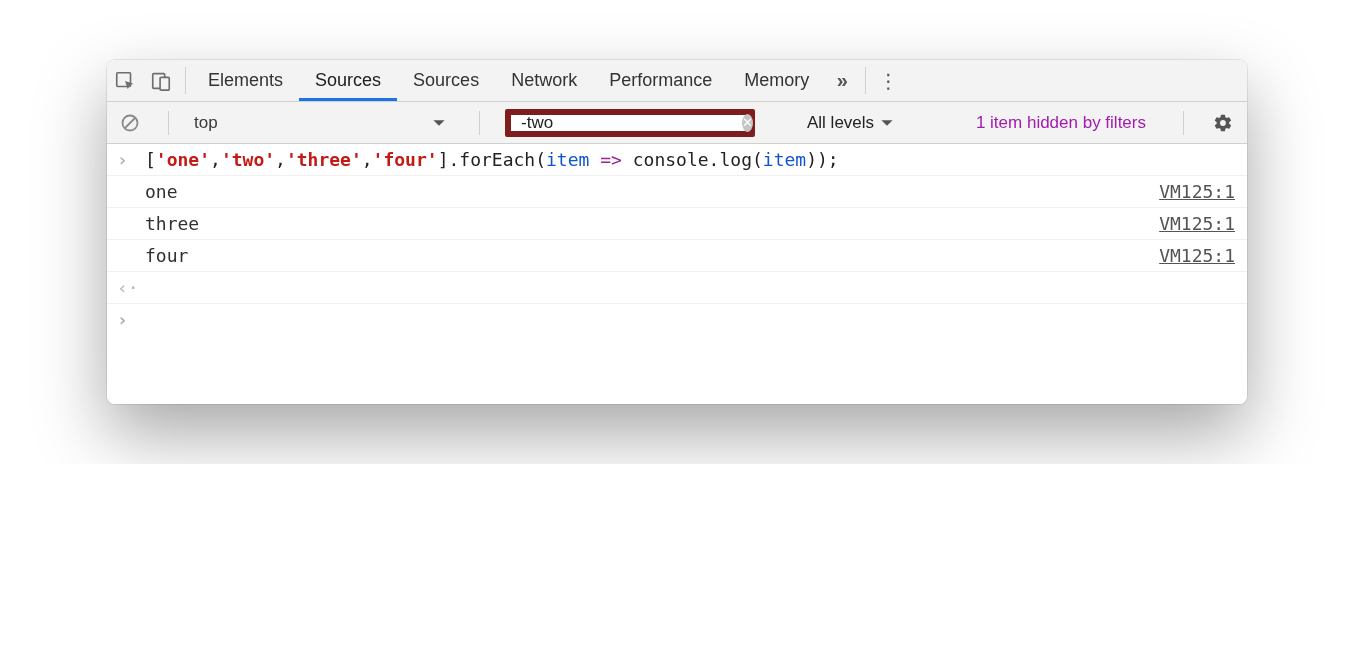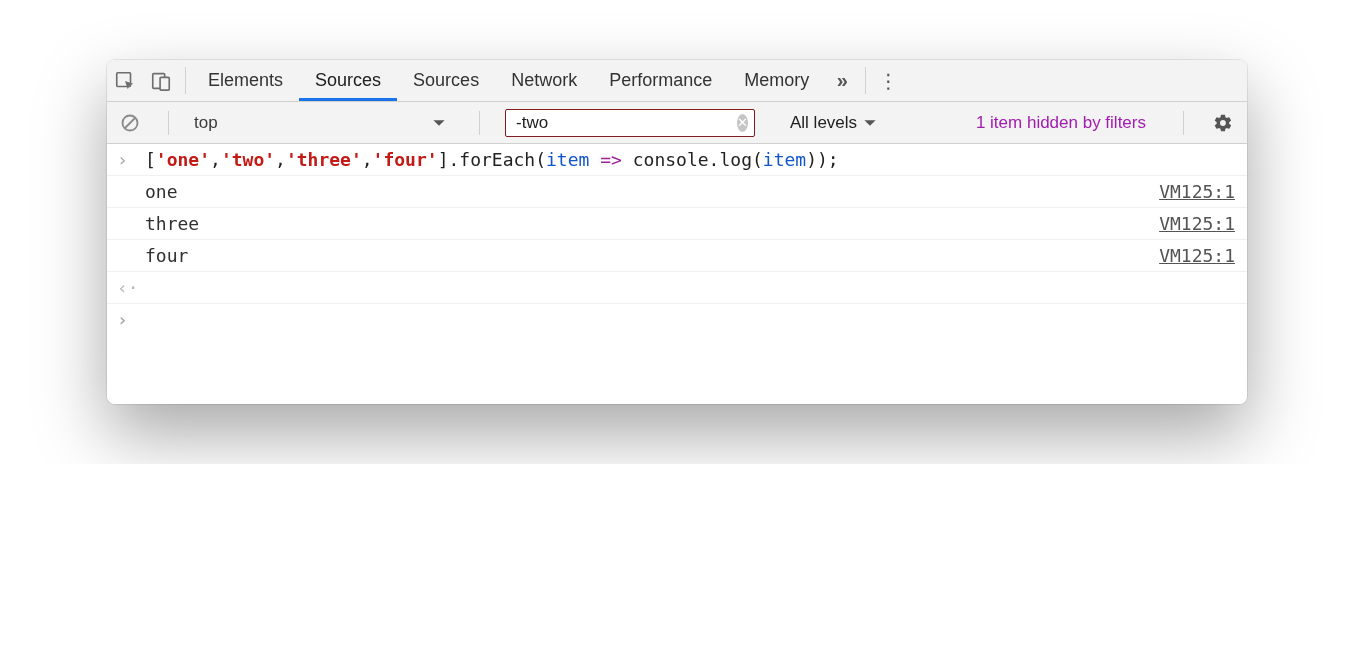--- a/index.html
+++ b/index.html
@@ -110,21 +110,21 @@
     position: relative;
     padding-right: 10px;
   }
   .toolbar .context .caret {
     position: absolute; right: 8px;
     color: #555;
   }
   .toolbar .filterbox {
     display: flex; align-items: center;
     background: #fff;
-    border: 1px solid #7f1d1d;
+    border: 6px solid #7f1d1d;
     border-radius: 2px;
     height: 28px;
     padding: 0 6px 0 10px;
     width: 250px;
   }
   .toolbar .filterbox input {
     border: none; outline: none;
     background: transparent;
     font-size: 17px;
     flex: 1;
@@ -237,21 +237,21 @@
           </svg>
       </span>
     </div>
     <div class="vsep"></div>
     <div class="filterbox">
       <input type="text" value="-two" style="">
       <div class="clear">
         <span>✕</span>
       </div>
     </div>
-    <div class="levels" style="margin-left:10px;">
+    <div class="levels" style="margin-left:27px;">
       <span>All levels</span>
       <span>
         <svg width="14" height="14" viewBox="0 0 10 10">
             <path d="M1 3 L5 7 L9 3 Z" fill="#555"></path>
           </svg>
       </span>
     </div>
     <div class="hidden-text">1 item hidden by filters</div>
     <div class="vsep"></div>
     <div class="gear">

